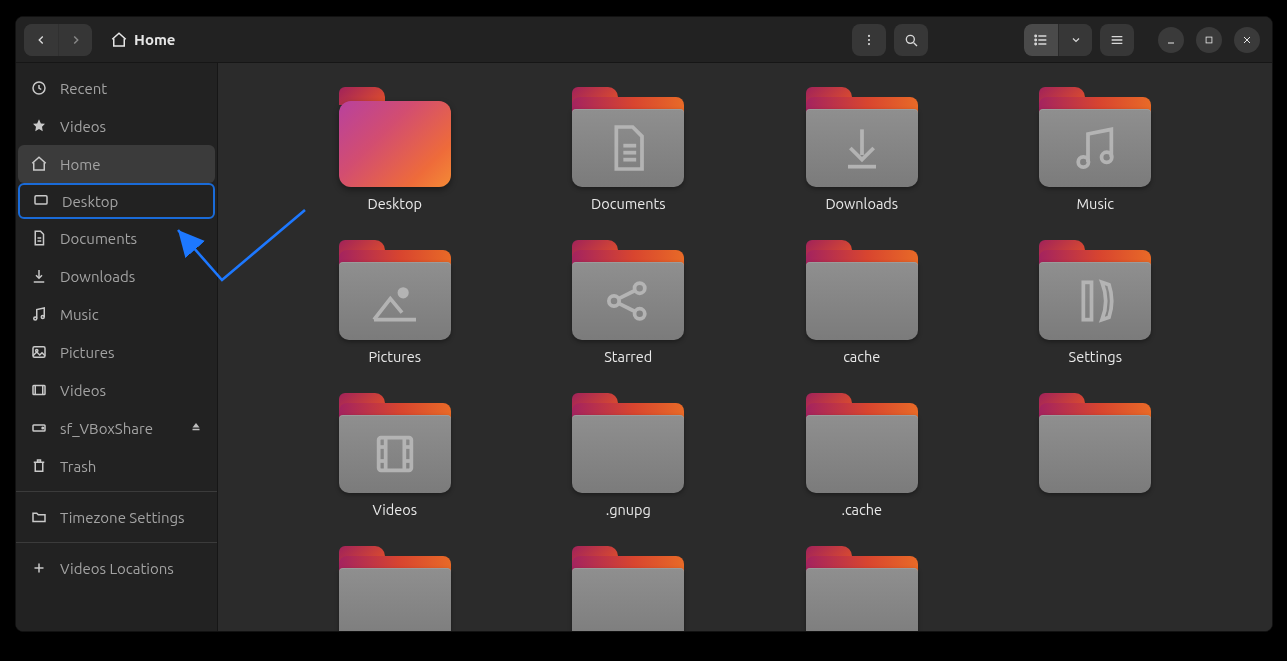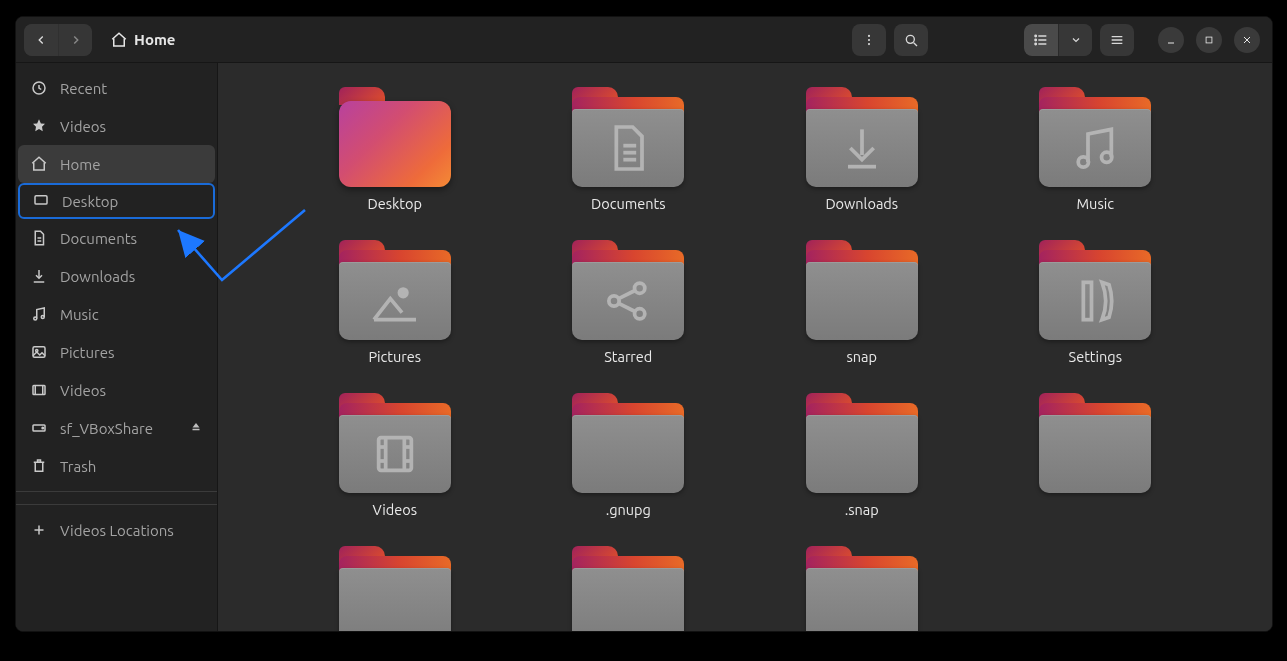--- a/index.html
+++ b/index.html
@@ -385,20 +385,28 @@
               <path d="M5 7h14"></path>
               <path d="M7 7v12h10V7"></path>
               <path d="M10 4h4v3h-4z"></path>
             </svg>
           </span>
         <span>Trash</span>
       </div>
 
       <div class="side-sep"></div>
 
+      <div class="side-item">
+        <span class="icon">
+            <svg viewBox="0 0 24 24" fill="none" stroke="currentColor" stroke-width="2">
+              <path d="M4 7h5l2 2h9v9H4z"></path>
+            </svg>
+          </span>
+        <span>Timezone Settings</span>
+      </div>
 
       <div class="side-sep"></div>
 
       <div class="side-item">
         <span class="icon">
             <svg viewBox="0 0 24 24" fill="none" stroke="currentColor" stroke-width="2">
               <line x1="12" y1="6" x2="12" y2="18"></line>
               <line x1="6" y1="12" x2="18" y2="12"></line>
             </svg>
           </span>
@@ -487,21 +495,21 @@
               </div>
             </div>
             <div class="item-label">Starred</div>
           </div>
           <div class="item">
             <div class="folder">
               <div class="folder-tab"></div>
               <div class="folder-body-top"></div>
               <div class="folder-body"></div>
             </div>
-            <div class="item-label">snap</div>
+            <div class="item-label">cache</div>
           </div>
           <div class="item">
             <div class="folder">
               <div class="folder-tab"></div>
               <div class="folder-body-top"></div>
               <div class="folder-body">
                 <svg viewBox="0 0 24 24" fill="none" stroke="currentColor" stroke-width="1.6">
                   <rect x="7" y="4" width="3.5" height="16"></rect>
                   <path d="M15 20c2-5 2-11 0-16l3 1c1.5 4.5 1.5 9.5 0 14z"></path>
                 </svg>
@@ -534,21 +542,21 @@
               <div class="folder-body"></div>
             </div>
             <div class="item-label">.gnupg</div>
           </div>
           <div class="item">
             <div class="folder">
               <div class="folder-tab"></div>
               <div class="folder-body-top"></div>
               <div class="folder-body"></div>
             </div>
-            <div class="item-label">.snap</div>
+            <div class="item-label">.cache</div>
           </div>
           <div class="item">
             <div class="folder">
               <div class="folder-tab"></div>
               <div class="folder-body-top"></div>
               <div class="folder-body"></div>
             </div>
             <div class="item-label"></div>
           </div>
           <div class="item">

